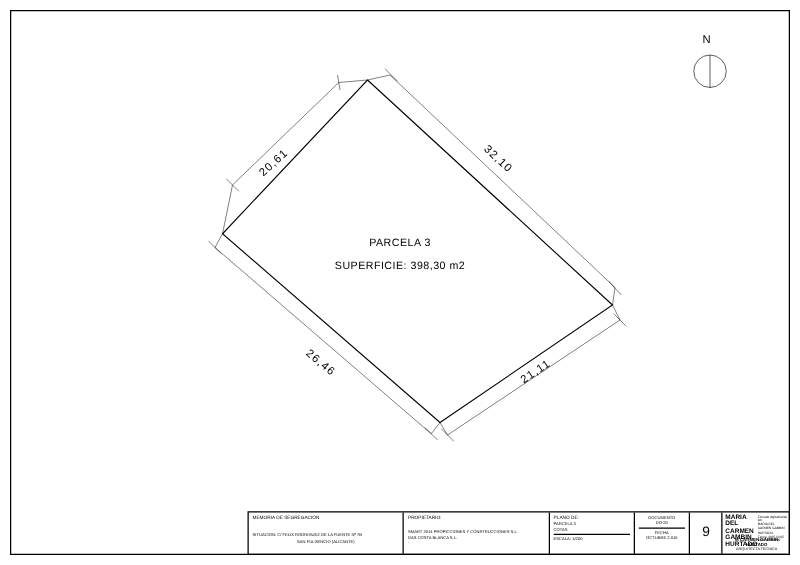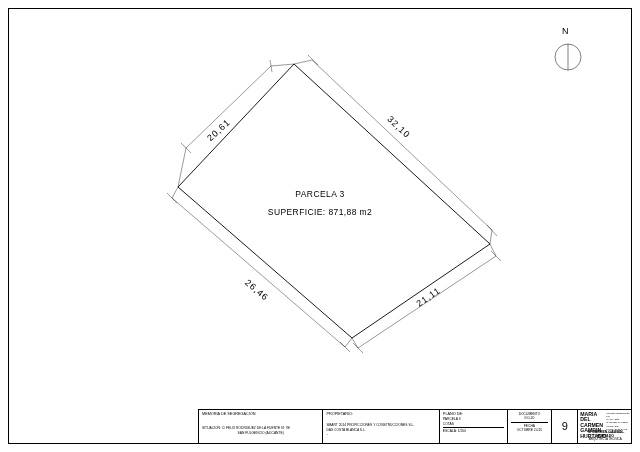--- a/index.html
+++ b/index.html
@@ -175,21 +175,21 @@
       <line x1="178" y1="187" x2="172" y2="198"></line>
     </g>
 
     <g>
       <circle cx="568" cy="57" r="13" fill="none" stroke="#000" stroke-width="0.5"></circle>
       <line x1="568" y1="44" x2="568" y2="70" stroke="#000" stroke-width="0.5"></line>
     </g>
   </svg>
 
   <div class="parcel-text" id="parcel-name">PARCELA 3</div>
-  <div class="parcel-text" id="parcel-area">SUPERFICIE:  871,88 m2</div>
+  <div class="parcel-text" id="parcel-area">SUPERFICIE:  398,30 m2</div>
 
   <div class="dim" style="left:205px; top:125px; transform: rotate(-42deg);">20,61</div>
   <div class="dim" style="left:385px; top:122px; transform: rotate(43deg);">32,10</div>
   <div class="dim" style="left:243px; top:285px; transform: rotate(40deg);">26,46</div>
   <div class="dim" style="left:415px; top:292px; transform: rotate(-34deg);">21,11</div>
 
   <div id="north-letter">N</div>
 
   <div id="title-block">
 

